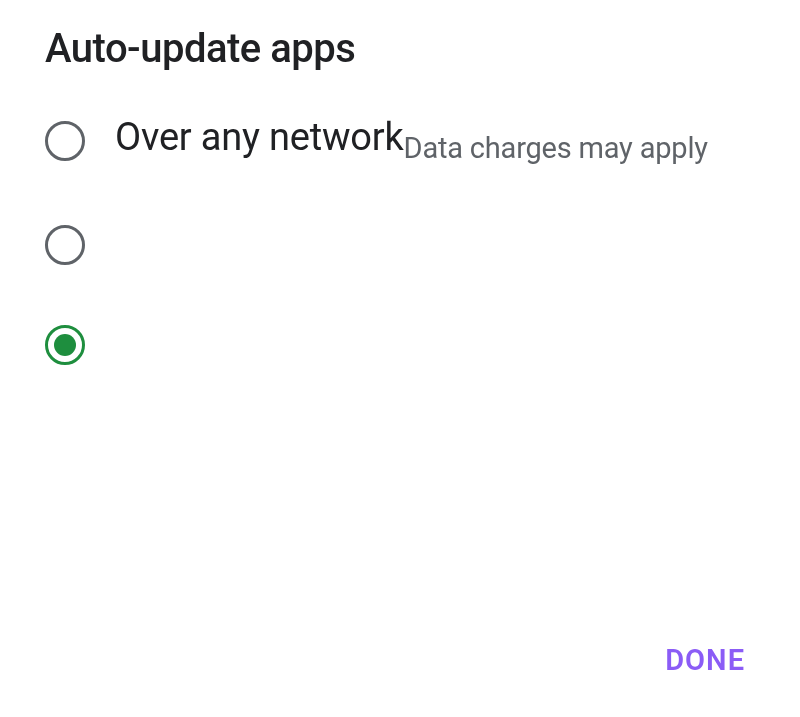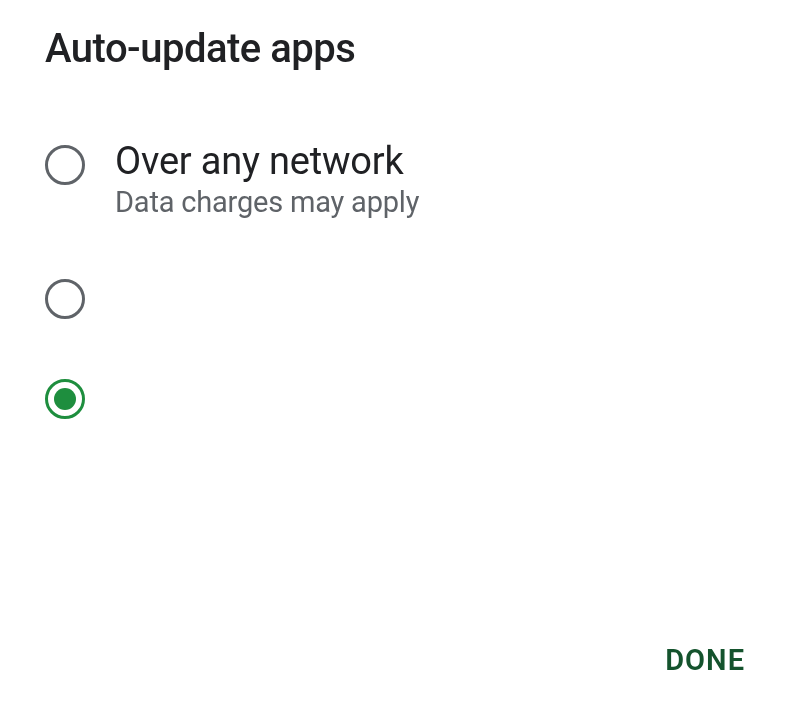--- a/index.html
+++ b/index.html
@@ -13,21 +13,21 @@
       font-family: 'Roboto', 'Segoe UI', Arial, sans-serif;
       background: #ffffff;
       padding: 25px 40px;
       position: relative;
     }
     .title {
       font-size: 40px;
       font-weight: 500;
       color: #202124;
       letter-spacing: -0.5px;
-      margin-bottom: 67px;
+      margin-bottom: 43px;
       margin-left: 5px;
     }
     .options {
       display: flex;
       flex-direction: column;
       gap: 60px;
       margin-left: 5px;
     }
     .option {
       display: flex;
@@ -60,47 +60,46 @@
       height: 22px;
       border-radius: 50%;
       background: #1e8e3e;
       display: none;
     }
     .radio-outer.selected .radio-inner {
       display: block;
     }
     .option-text {
       display: flex;
-      flex-direction: column;
     }
     .option-label {
       font-size: 38px;
       font-weight: 400;
       color: #202124;
       letter-spacing: -0.2px;
       line-height: 1.2;
     }
     .option-sub {
       font-size: 29px;
       font-weight: 400;
       color: #5f6368;
-      margin-top: 0;
+      margin-top: 16px;
       letter-spacing: -0.2px;
     }
     .option.with-sub .radio-icon {
       align-self: flex-start;
       margin-top: 6px;
     }
     .done-button {
       position: absolute;
       bottom: 40px;
       right: 55px;
       font-size: 29px;
       font-weight: 600;
-      color: #14532d;
+      color: #8b5cf6;
       letter-spacing: 1px;
       cursor: pointer;
       background: none;
       border: none;
       font-family: inherit;
       text-align: center;
     }
   </style>
 </head>
 <body>

